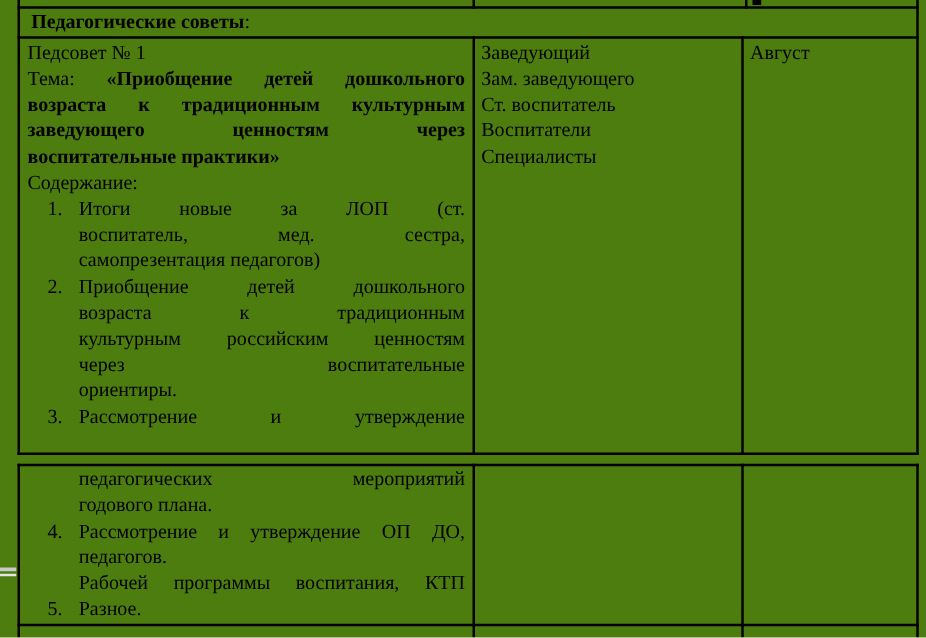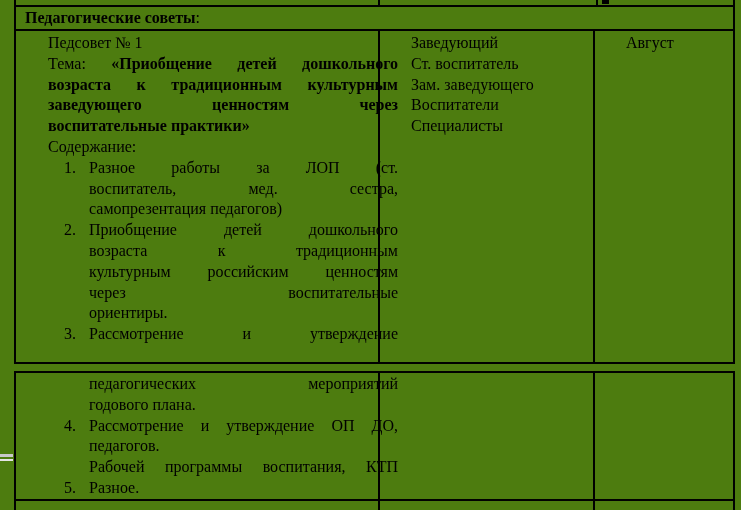--- a/index.html
+++ b/index.html
@@ -2,21 +2,21 @@
 <html><head>
 <meta charset="utf-8">
 <style>
   html,body{margin:0;padding:0;background:#ffffff;}
   .page{
     position:relative;width:741px;height:510px;background:#4d7c0f;
     font-family:"Liberation Serif","DejaVu Serif",serif;color:#000000;overflow:hidden;
   }
   .hl{position:absolute;left:14px;width:721px;height:2px;background:#000000;}
   .vl{position:absolute;width:2px;background:#000000;}
-  .t{position:absolute;margin-left:26px;}
+  .t{position:absolute;}
   .ln{height:20.8px;line-height:20.8px;font-size:16px;overflow:hidden;}
   .j{text-align:justify;}
   .j::after{content:"";display:inline-block;width:100%;height:0;}
   .li{padding-left:41px;position:relative;}
   .li .num{position:absolute;left:16px;top:0;}
   .bold{font-weight:bold;}
   .header-line{position:absolute;left:25px;top:6px;height:23px;line-height:23px;font-size:16px;}
   .header-line b{font-weight:bold;}
   .frag{position:absolute;background:#000000;}
   .mark{position:absolute;left:0;}
@@ -51,37 +51,37 @@
   <div class="header-line"><b>Педагогические советы</b><span>:</span></div>
 
   <div class="t" style="left:22px;top:33px;width:350px;height:330px;overflow:hidden;">
     <div class="ln">Педсовет № 1</div>
     <div class="ln j"><span>Тема:</span> <b>«Приобщение детей дошкольного</b></div>
     <div class="ln j bold">возраста к традиционным культурным</div>
     <div class="ln j bold">заведующего ценностям через</div>
     <div class="ln bold">воспитательные практики»</div>
     <div class="ln">Содержание:</div>
 
-    <div class="ln li j"><span class="num">1.</span><span>Разное работы за ЛОП (ст.</span></div>
+    <div class="ln li j"><span class="num">1.</span><span>Итоги новые за ЛОП (ст.</span></div>
     <div class="ln li j">воспитатель, мед. сестра,</div>
     <div class="ln li">самопрезентация педагогов)</div>
 
     <div class="ln li j"><span class="num">2.</span><span>Приобщение детей дошкольного</span></div>
     <div class="ln li j">возраста к традиционным</div>
     <div class="ln li j">культурным российским ценностям</div>
     <div class="ln li j">через воспитательные</div>
     <div class="ln li">ориентиры.</div>
 
     <div class="ln li j"><span class="num">3.</span><span>Рассмотрение и утверждение</span></div>
   </div>
 
   <div class="t" style="left:385px;top:33px;width:200px;">
     <div class="ln">Заведующий</div>
+    <div class="ln">Зам. заведующего</div>
     <div class="ln">Ст. воспитатель</div>
-    <div class="ln">Зам. заведующего</div>
     <div class="ln">Воспитатели</div>
     <div class="ln">Специалисты</div>
   </div>
 
   <div class="t" style="left:600px;top:33px;width:125px;">
     <div class="ln">Август</div>
   </div>
 
   <div class="t" style="left:22px;top:374px;width:350px;height:125px;overflow:hidden;">
     <div class="ln li j">педагогических мероприятий</div>

